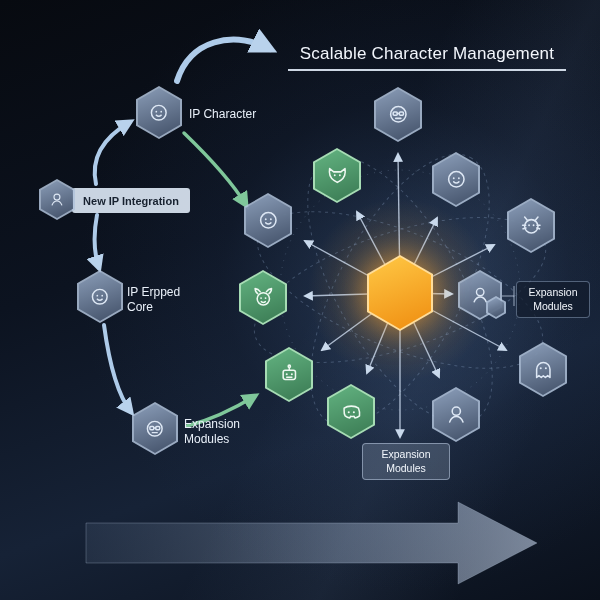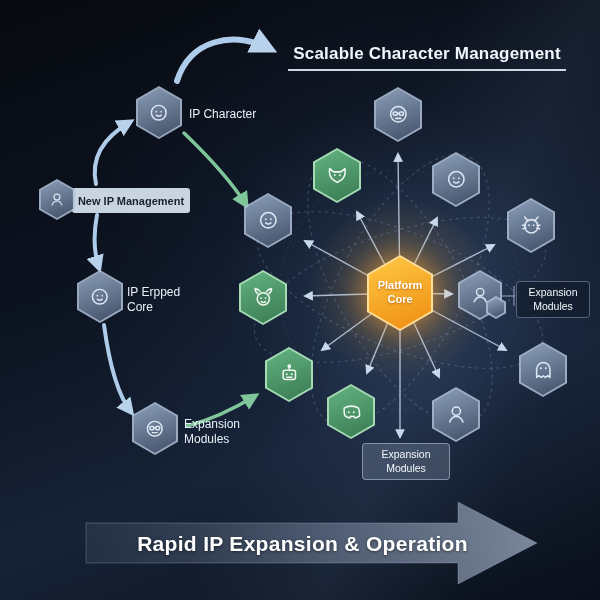--- a/index.html
+++ b/index.html
@@ -23,21 +23,21 @@
   .green .hb{background:#a6dcb4;}
   .green .hf{background:linear-gradient(160deg,#63b381,#3a7a53);color:#eef8f1;}
   .orange{filter:drop-shadow(0 0 16px rgba(255,165,45,.70));}
   .orange .hb{background:#ffdd9a;}
   .orange .hf{background:linear-gradient(160deg,#ffc845,#ef8d10);}
   .icon{width:56%;height:56%;stroke:currentColor;fill:none;stroke-width:1.5;stroke-linecap:round;stroke-linejoin:round;}
   
   .lbl{position:absolute;color:#e9f0f9;font-size:12px;line-height:1.25;}
   .ml{white-space:pre-line;}
   #page-title{position:absolute;left:288px;top:44px;width:278px;text-align:center;
-    color:#f2f6fc;font-size:17px;font-weight:700;letter-spacing:.2px;}
+    color:#f2f6fc;font-size:17px;font-weight:400;letter-spacing:.2px;}
   #title-underline{position:absolute;left:288px;top:69px;width:278px;height:2px;background:rgba(226,236,248,.9);}
   #new-ip-box{position:absolute;left:72px;top:188px;width:118px;height:25px;border-radius:3px;
     background:rgba(216,227,240,.93);color:#17212f;font-size:11px;font-weight:600;
     display:flex;align-items:center;justify-content:center;}
   #core-label{position:absolute;left:367px;top:255px;width:66px;height:76px;display:flex;align-items:center;
     justify-content:center;text-align:center;color:#fff;font-size:11px;font-weight:700;line-height:1.25;
     text-shadow:0 1px 2px rgba(120,60,0,.5);}
   .module-box{position:absolute;border-radius:4px;text-align:center;color:#f2f6fc;font-size:10.5px;line-height:1.3;padding:4px 5px;}
   #right-module-box{left:516px;top:281px;width:62px;background:rgba(18,28,44,.72);border:1px solid rgba(160,182,212,.45);}
   #bottom-module-box{left:362px;top:443px;width:76px;background:rgba(188,204,226,.22);border:1px solid rgba(200,216,238,.5);}
@@ -176,21 +176,21 @@
   <div class="hexagon gray" style="left:136px;top:86px;width:46px;height:53px">
     <div class="hb"></div>
     <div class="hf">
         <svg class="icon">
           <use href="#i-face"></use>
         </svg>
       </div>
   </div>
   <div class="lbl" style="left:189px;top:107px">IP Character</div>
 
-  <div id="new-ip-box">New IP Management</div>
+  <div id="new-ip-box">New IP Integration</div>
   <div class="hexagon gray" style="left:39px;top:179px;width:36px;height:41px">
     <div class="hb"></div>
     <div class="hf">
         <svg class="icon">
           <use href="#i-person"></use>
         </svg>
       </div>
   </div>
 
   <div class="hexagon gray" style="left:77px;top:270px;width:46px;height:53px">
@@ -305,23 +305,20 @@
         <svg class="icon">
           <use href="#i-person"></use>
         </svg>
       </div>
   </div>
 
   <div class="hexagon orange" style="left:367px;top:255px;width:66px;height:76px">
     <div class="hb"></div>
     <div class="hf"></div>
   </div>
-  <div id="core-label" class="ml">Platform
-Core</div>
 
   <div id="right-module-box" class="module-box ml">Expansion
 Modules</div>
   <div id="bottom-module-box" class="module-box ml">Expansion
 Modules</div>
 
-  <div id="banner-text">Rapid IP Expansion &amp; Operation</div>
 
 </div>
 
 </body></html>

